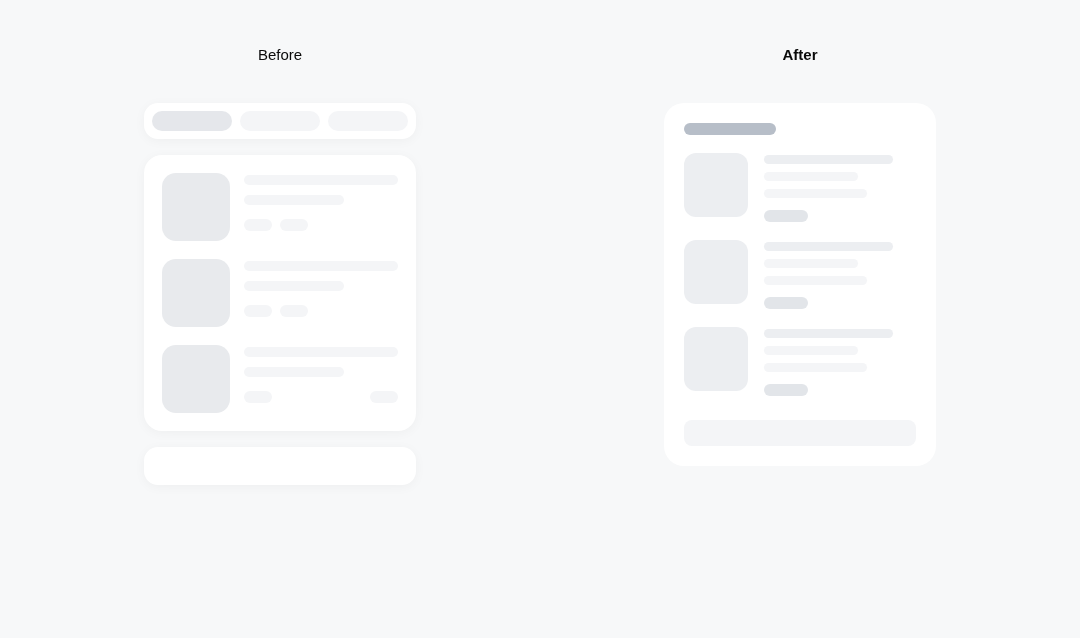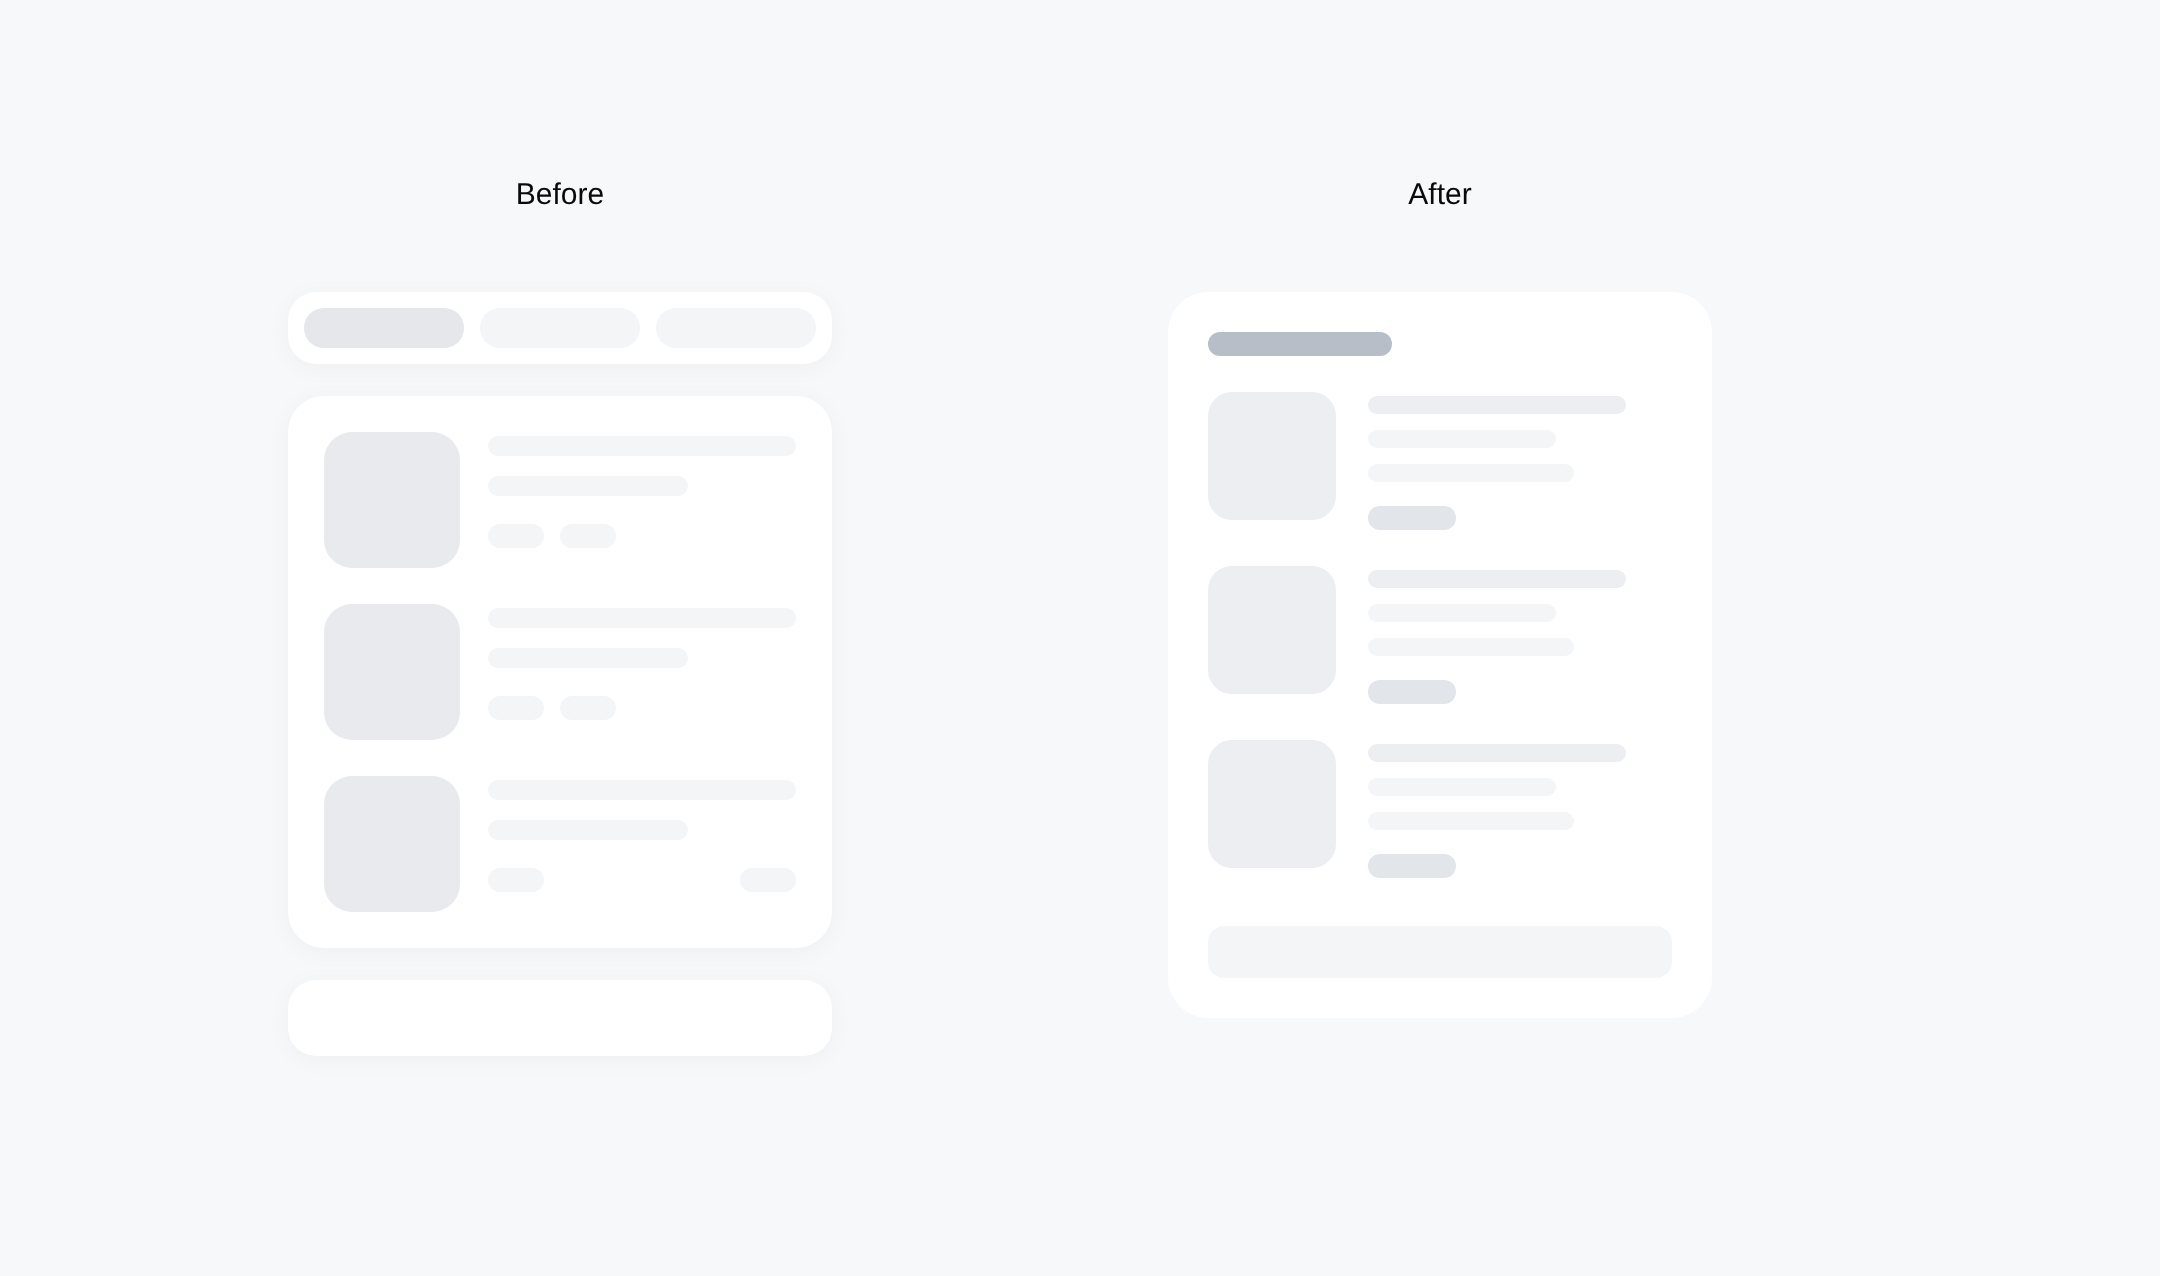--- a/index.html
+++ b/index.html
@@ -5,37 +5,37 @@
     * { margin: 0; padding: 0; box-sizing: border-box; }
     body {
       width: 1080px;
       height: 638px;
       background: #f7f8f9;
       font-family: -apple-system, BlinkMacSystemFont, "Segoe UI", sans-serif;
       position: relative;
     }
     .container {
       display: flex;
-      justify-content: flex-start;
-      padding: 89px 100px 0;
+      justify-content: space-between;
+      padding: 46px 100px 0;
       gap: 80px;
     }
     .col {
       display: flex;
       flex-direction: column;
       align-items: center;
       width: 360px;
     }
     .label {
       font-size: 15px;
       color: #0a0a0a;
       margin-bottom: 40px;
     }
     .label.before { font-weight: 400; }
-    .label.after { font-weight: 400; }
+    .label.after { font-weight: 700; }
 
     
     .before-wrap { width: 272px; }
     .tabs {
       background: #fff;
       border-radius: 14px;
       padding: 8px;
       display: flex;
       gap: 8px;
       box-shadow: 0 2px 12px rgba(0,0,0,0.04);

